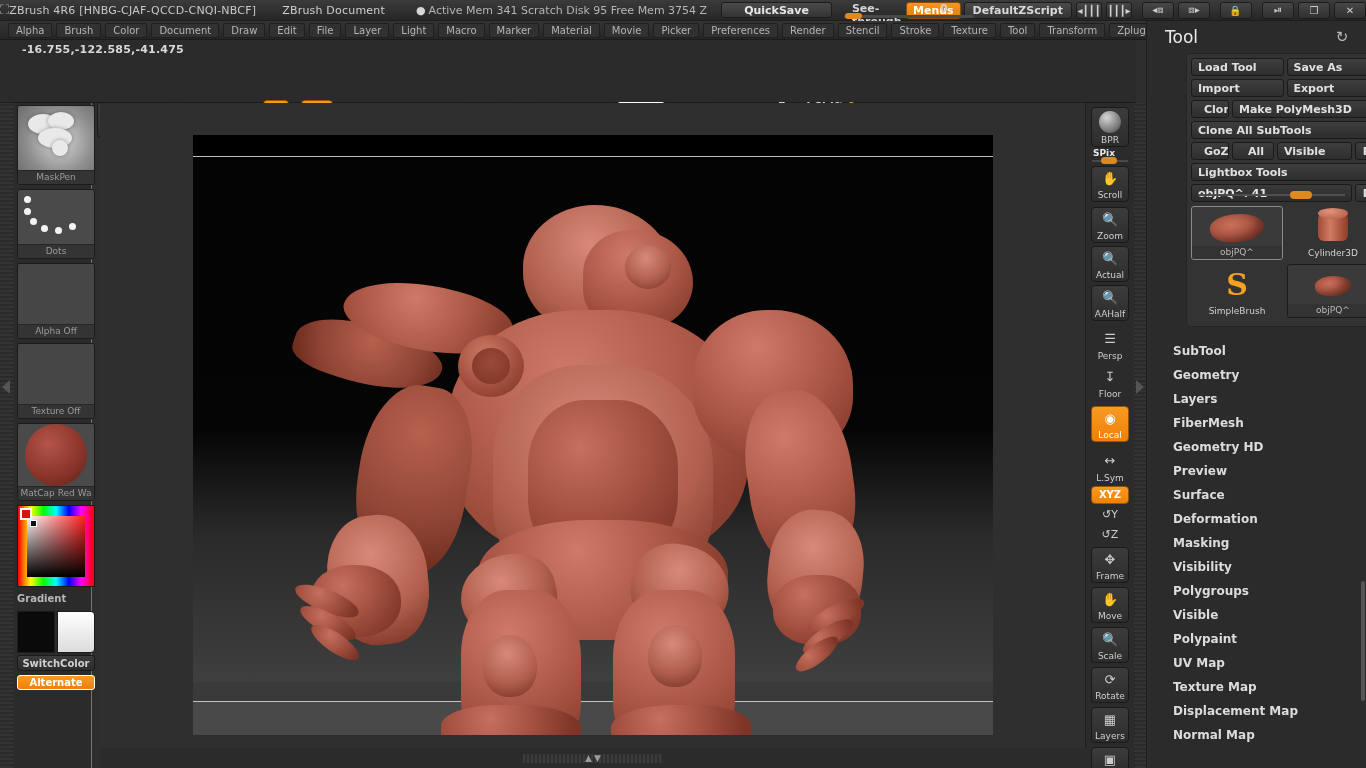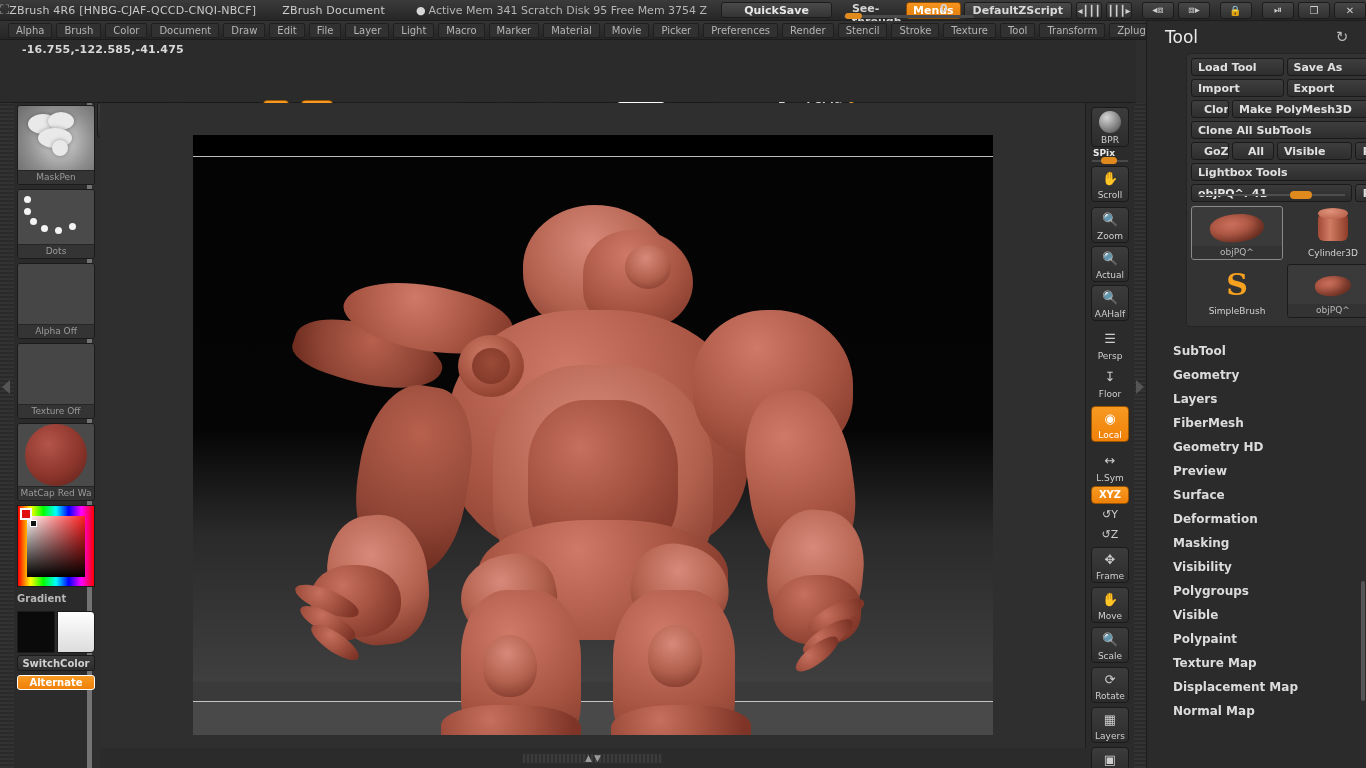--- a/index.html
+++ b/index.html
@@ -164,21 +164,21 @@
   #dynamic-lbl { position:absolute; left: 895px; top: 81px; font-size:9px; font-weight:bold; color:#c0c0c0;}
   .pts {
     position: absolute; left: 940px; font-size: 11px; font-weight: bold; color: #d8d8d8;
   }
   #active-points { top: 62px; }
   #total-points { top: 80px; }
 
   
   .leftshelf {
     position: absolute; left: 0; top: 103px; width: 92px; height: 665px;
-    background: #2b2b2b; border-right: 5px solid #737373;
+    background: #2b2b2b; border-right: 1px solid #737373;
   }
   .swatch {
     position: absolute; left: 17px; width: 78px;
     background: #3a3a3a; border: 1px solid #1b1b1b; border-radius: 3px;
     overflow: hidden;
   }
   .swatch .thumb { width: 100%; height: calc(100% - 14px); }
   .swatch .cap {
     height: 14px; line-height: 13px; text-align: center;
     font-size: 9px; color: #9a9a9a; background: #343434; border-top:1px solid #262626;
@@ -812,20 +812,21 @@
       <div class="tp-menu-item">FiberMesh</div>
       <div class="tp-menu-item">Geometry HD</div>
       <div class="tp-menu-item">Preview</div>
       <div class="tp-menu-item">Surface</div>
       <div class="tp-menu-item">Deformation</div>
       <div class="tp-menu-item">Masking</div>
       <div class="tp-menu-item">Visibility</div>
       <div class="tp-menu-item">Polygroups</div>
       <div class="tp-menu-item">Visible</div>
       <div class="tp-menu-item">Polypaint</div>
+      <div class="tp-menu-item">UV Map</div>
       <div class="tp-menu-item">Texture Map</div>
       <div class="tp-menu-item">Displacement Map</div>
       <div class="tp-menu-item">Normal Map</div>
     </div>
     <div class="tp-scroll"></div>
   </div>
 
   <div class="bottombar">
     <div class="bb-handle">
       <span class="ar">▲</span>

